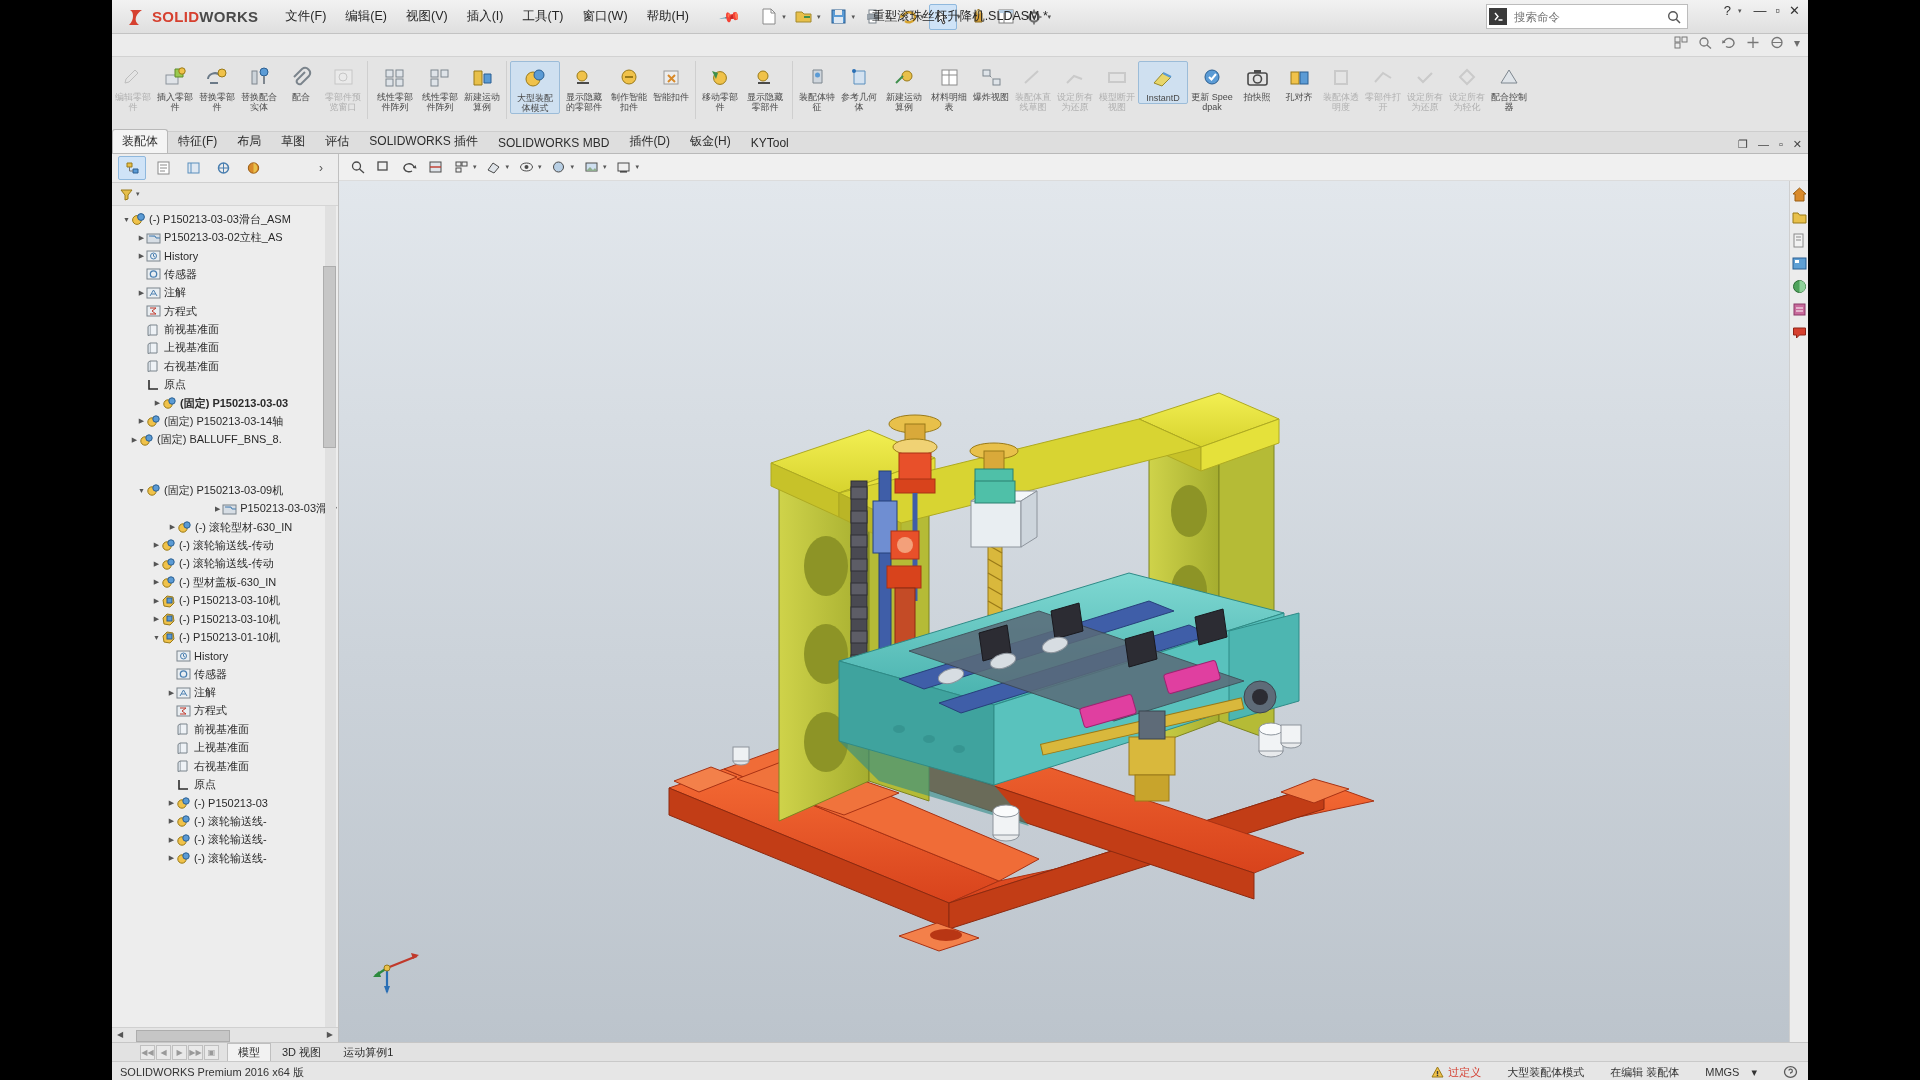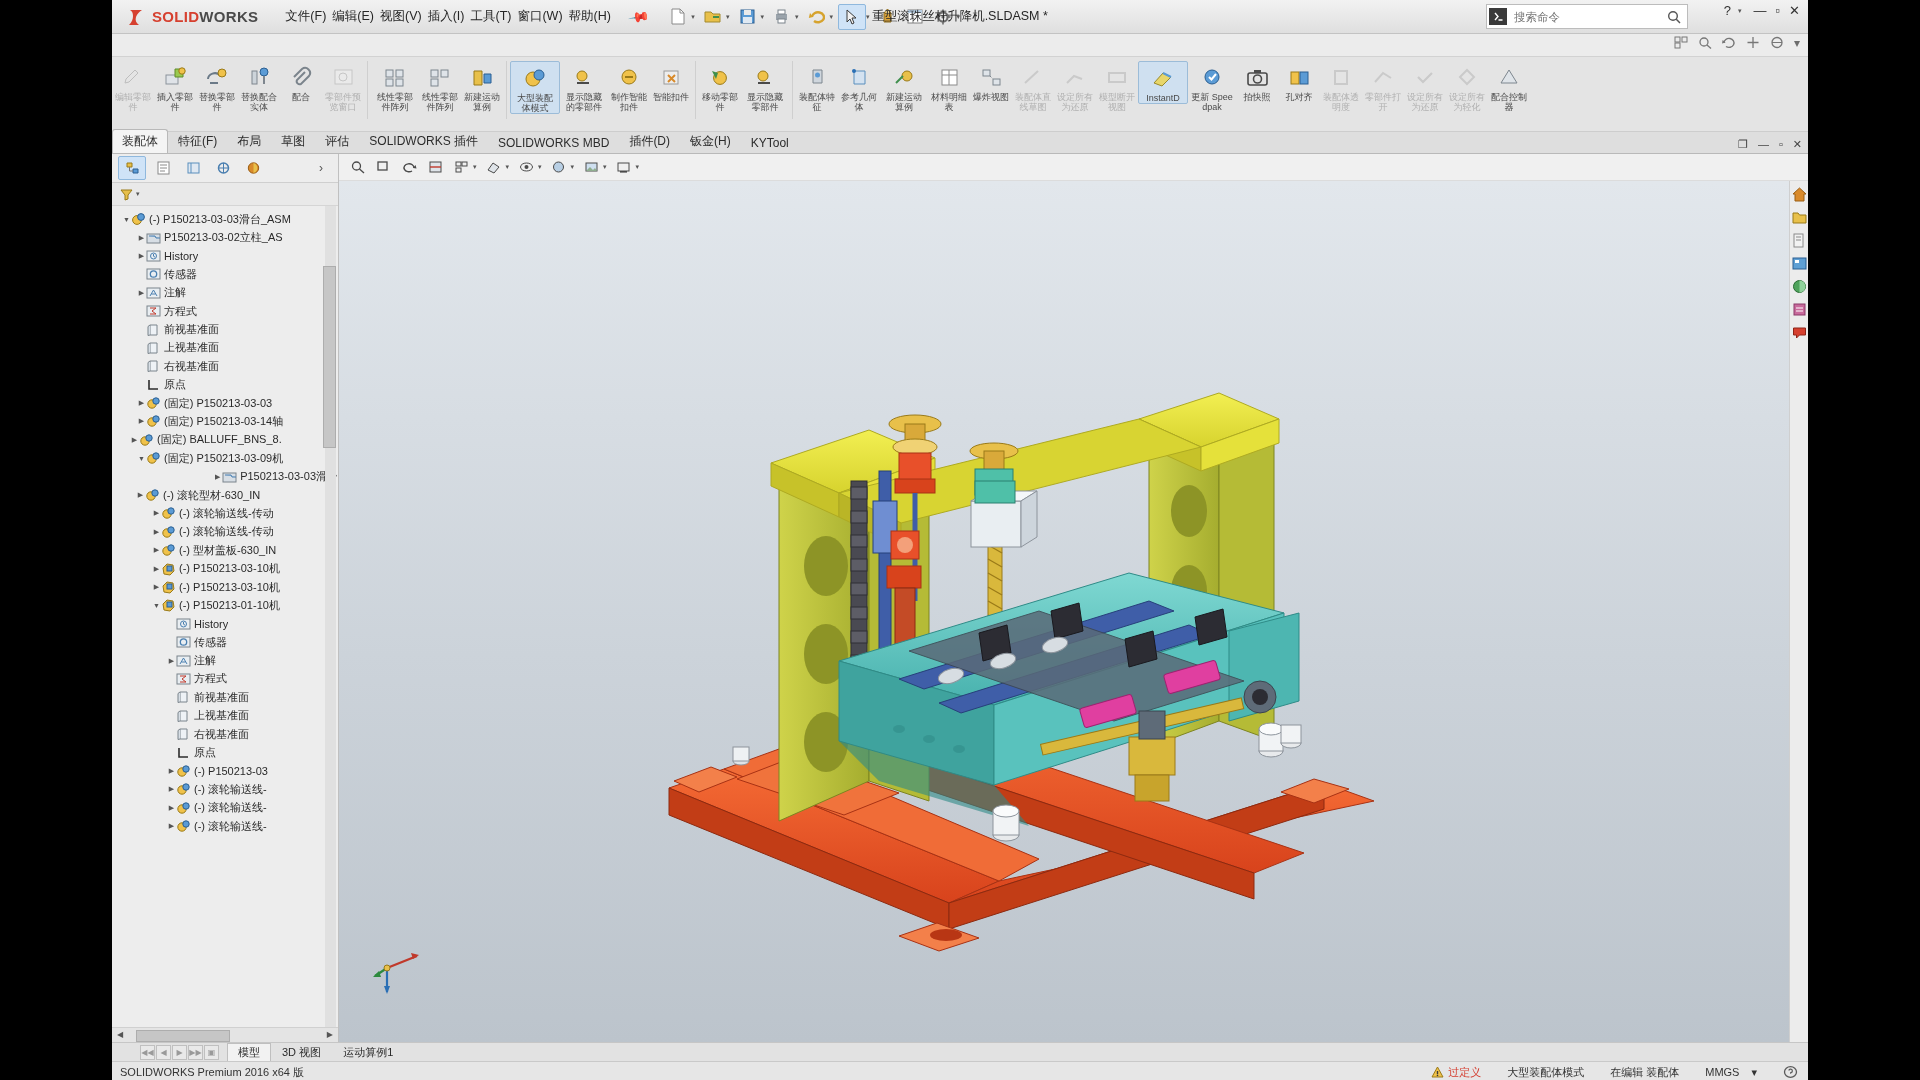--- a/index.html
+++ b/index.html
@@ -4,21 +4,21 @@
 <style>
   html,body{margin:0;padding:0;background:#000;}
   body{width:1920px;height:1080px;overflow:hidden;font-family:"Liberation Sans","DejaVu Sans",sans-serif;}
   #app{position:absolute;left:112px;top:0;width:1696px;height:1080px;background:#e8e8e8;}
   
   .titlebar{position:relative;height:33px;background:linear-gradient(#f2f2f2,#dfdfdf);border-bottom:1px solid #c3c3c3;display:flex;align-items:center;}
   .logo{display:flex;align-items:center;margin-left:14px;font-weight:bold;font-size:15px;letter-spacing:.3px;}
   .logo .ds{color:#d6402f;font-style:italic;font-size:19px;margin-right:4px;}
   .logo .sw1{color:#d6402f;}
   .logo .sw2{color:#4a4a4a;}
-  .menubar{display:flex;align-items:flex-end;margin-left:26px;gap:4px;font-size:12.5px;color:#262626;}
+  .menubar{display:flex;align-items:flex-end;margin-left:26px;gap:17px;font-size:12.5px;color:#262626;}
   .menubar span{cursor:default;padding:2px 1px;}
   .pin{margin-left:14px;color:#2a72c8;font-size:14px;transform:rotate(35deg);}
   .tb-tools{display:flex;align-items:center;margin-left:16px;gap:2px;}
   .tbtn{width:26px;height:24px;display:flex;align-items:center;justify-content:center;border-radius:2px;}
   .tbtn.sel{background:#cfe3f7;border:1px solid #8fb8dd;}
   .caret{font-size:7px;color:#555;margin-left:-2px;margin-right:3px;}
   .doctitle{position:absolute;left:50%;transform:translateX(-50%);font-size:12.5px;color:#262626;}
   .searchbox{position:absolute;right:120px;top:4px;width:200px;height:23px;background:#fff;border:1px solid #bcbcbc;display:flex;align-items:center;}
   .searchbox .sicon{width:18px;height:17px;background:#3a3a3a;color:#fff;font-size:11px;display:flex;align-items:center;justify-content:center;margin-left:2px;}
   .searchbox input{border:0;outline:0;font-size:11.5px;color:#8a8a8a;width:135px;margin-left:5px;background:transparent;font-family:inherit;}
@@ -737,21 +737,21 @@
           </div>
           <div class="trow" style="padding-left: 25px;">
             <span class="arw"></span>
             <span class="tic">
               <svg width="15" height="14" viewBox="0 0 15 14">
                 <path d="M3 2v9h9" stroke="#2c2c2c" stroke-width="1.6" fill="none"></path>
               </svg>
             </span>
             <span class="tlabel">原点</span>
           </div>
-          <div class="trow" style="padding-left: 25px;">
+          <div class="trow" style="padding-left: 41px; font-weight: bold;">
             <span class="arw">▶</span>
             <span class="tic">
               <svg width="15" height="14" viewBox="0 0 15 14">
                 <circle cx="6" cy="8" r="4.2" fill="#f0c24a" stroke="#9a7a18"></circle>
                 <circle cx="10" cy="5" r="3.2" fill="#5b9bd5" stroke="#2a5f92"></circle>
               </svg>
             </span>
             <span class="tlabel">(固定) P150213-03-03</span>
           </div>
           <div class="trow" style="padding-left: 25px;">
@@ -767,41 +767,41 @@
           <div class="trow" style="padding-left: 18px;">
             <span class="arw">▶</span>
             <span class="tic">
               <svg width="15" height="14" viewBox="0 0 15 14">
                 <circle cx="6" cy="8" r="4.2" fill="#f0c24a" stroke="#9a7a18"></circle>
                 <circle cx="10" cy="5" r="3.2" fill="#5b9bd5" stroke="#2a5f92"></circle>
               </svg>
             </span>
             <span class="tlabel">(固定) BALLUFF_BNS_8.</span>
           </div>
-          <div class="trow" style="padding-left: 25px;">
+          <div class="trow" style="padding-left: 25px; margin-top: 32px;">
             <span class="arw">▼</span>
             <span class="tic">
               <svg width="15" height="14" viewBox="0 0 15 14">
                 <circle cx="6" cy="8" r="4.2" fill="#f0c24a" stroke="#9a7a18"></circle>
                 <circle cx="10" cy="5" r="3.2" fill="#5b9bd5" stroke="#2a5f92"></circle>
               </svg>
             </span>
             <span class="tlabel">(固定) P150213-03-09机</span>
           </div>
           <div class="trow" style="padding-left: 40px; justify-content: flex-end;">
             <span class="arw">▶</span>
             <span class="tic">
               <svg width="15" height="14" viewBox="0 0 15 14">
                 <rect x="1" y="3" width="13" height="9" fill="#d7dee5" stroke="#7b848c"></rect>
                 <path d="M3 5h6l1 2h4" fill="#9fc4e0" stroke="#4a7fb0"></path>
               </svg>
             </span>
             <span class="tlabel">P150213-03-03滑台</span>
           </div>
-          <div class="trow" style="padding-left: 24px;">
+          <div class="trow" style="padding-left: 56px;">
             <span class="arw">▶</span>
             <span class="tic">
               <svg width="15" height="14" viewBox="0 0 15 14">
                 <circle cx="6" cy="8" r="4.2" fill="#f0c24a" stroke="#9a7a18"></circle>
                 <circle cx="10" cy="5" r="3.2" fill="#5b9bd5" stroke="#2a5f92"></circle>
               </svg>
             </span>
             <span class="tlabel">(-) 滚轮型材-630_IN</span>
           </div>
           <div class="trow" style="padding-left: 40px;">

